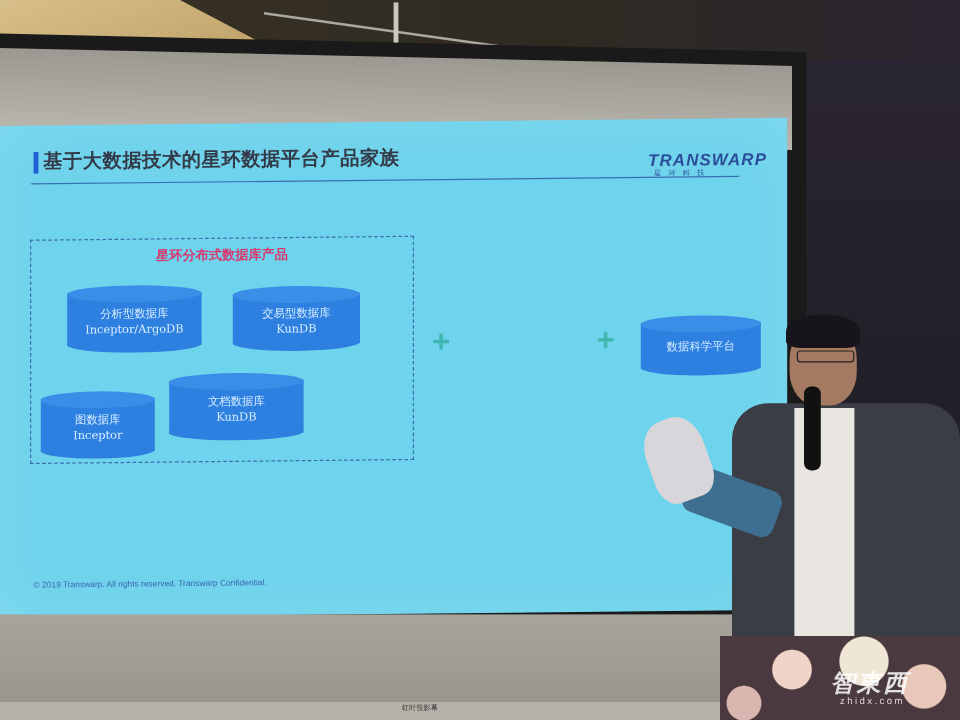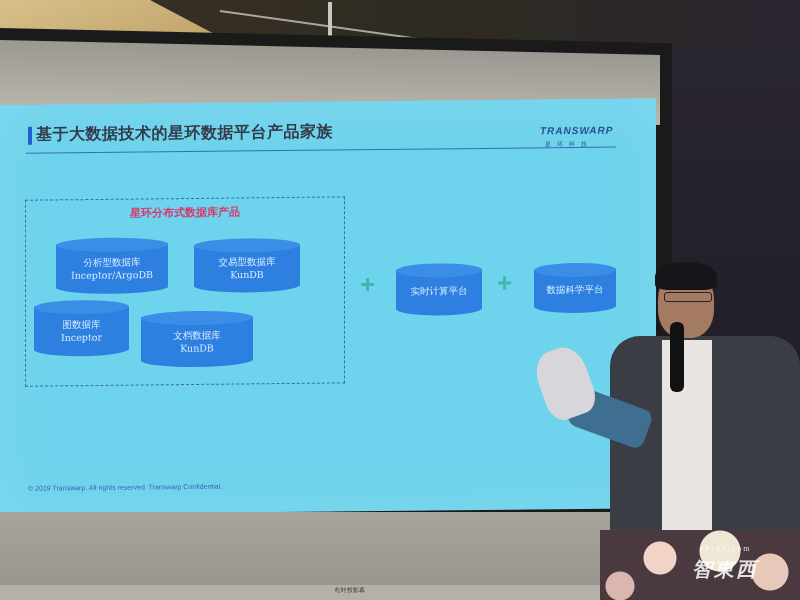--- a/index.html
+++ b/index.html
@@ -24,36 +24,36 @@
     background:#6ed3ec;transform:skewY(-0.6deg);transform-origin:left top;
     box-shadow:inset 0 0 60px rgba(255,255,255,.12);}
   .screen-bottom{position:absolute;left:0;top:512px;width:640px;height:88px;
     background:linear-gradient(180deg,#a6a49c,#95938b);}
   .bottom-bar{position:absolute;left:0;top:585px;width:600px;height:15px;background:#b3b1a8;}
   .brand-small{position:absolute;left:335px;top:586px;font-size:6px;color:#333;}
 
   .title-bar{position:absolute;left:28px;top:22px;width:4px;height:18px;background:#1f5fd6;}
   .title{position:absolute;left:36px;top:20px;font-size:16px;font-weight:bold;color:#333a48;letter-spacing:.5px;}
   .title-rule{position:absolute;left:26px;top:48px;width:590px;height:1px;background:#3a6fb0;}
-  .logo{position:absolute;left:540px;top:26px;color:#2c4e9a;font-style:italic;font-weight:bold;font-size:10px;letter-spacing:1px;}
+  .logo{position:absolute;left:540px;top:26px;color:#2c4e9a;font-style:italic;font-weight:bold;font-size:14px;letter-spacing:1px;}
   .logo-sub{position:absolute;left:545px;top:41px;color:#2c4e9a;font-size:6px;letter-spacing:6px;}
 
   .group{position:absolute;left:25px;top:95px;width:318px;height:185px;border:1.5px dashed #3b6cb0;}
   .group-label{position:absolute;left:0;width:100%;top:6px;text-align:center;color:#d63a6e;font-size:11px;font-weight:bold;}
 
   .cyl{position:absolute;color:#d6ecff;font-family:"DejaVu Serif",serif;font-size:9.5px;text-align:center;}
   .cyl .body{position:absolute;left:0;right:0;top:6px;bottom:6px;background:#2d80e0;}
   .cyl .top{position:absolute;left:0;right:0;top:0;height:14px;border-radius:50%;background:#3a8ee8;}
   .cyl .bot{position:absolute;left:0;right:0;bottom:0;height:14px;border-radius:50%;background:#2d80e0;}
   .cyl .txt{position:absolute;left:0;right:0;top:50%;transform:translateY(-40%);line-height:13px;}
 
   .plus{position:absolute;color:#3fb7b0;font-size:26px;font-weight:bold;}
   .footer{position:absolute;left:28px;top:380px;font-size:7px;color:#3a66b2;}
   .watermark{position:absolute;left:692px;top:556px;color:rgba(255,255,255,.85);font-size:20px;font-weight:bold;letter-spacing:2px;font-style:italic;}
-  .watermark-sub{position:absolute;left:700px;top:544px;color:rgba(255,255,255,.8);font-size:8px;letter-spacing:2px;font-family:Liberation Serif, serif;}
+  .watermark-sub{position:absolute;left:700px;top:580px;color:rgba(255,255,255,.8);font-size:8px;letter-spacing:2px;}
 
   .person{position:absolute;left:560px;top:258px;width:240px;height:342px;}
   .head{position:absolute;left:98px;top:10px;width:56px;height:70px;border-radius:45% 45% 40% 40%;background:#a47a62;}
   .hair{position:absolute;left:95px;top:4px;width:62px;height:28px;border-radius:50% 50% 20% 20%;background:#17141a;}
   .glasses{position:absolute;left:104px;top:34px;width:46px;height:8px;border:1px solid #222;border-radius:3px;}
   .torso{position:absolute;left:50px;top:78px;width:190px;height:264px;background:#3a3d44;border-radius:30px 30px 0 0;}
   .shirt{position:absolute;left:102px;top:82px;width:50px;height:200px;background:#e9e6e2;}
   .mic{position:absolute;left:110px;top:64px;width:14px;height:70px;background:#111;border-radius:6px;}
   .hand{position:absolute;left:-20px;top:90px;width:50px;height:70px;background:#d8d6da;border-radius:40% 40% 30% 30%;transform:rotate(-20deg);}
   .arm{position:absolute;left:10px;top:140px;width:80px;height:40px;background:#3e6e90;transform:rotate(20deg);border-radius:10px;}
@@ -96,51 +96,43 @@
       </div>
       <div class="cyl" style="left:168px;top:40px;width:106px;height:54px;">
         <div class="body"></div>
           <div class="bot"></div>
           <div class="top"></div>
         <div class="txt">
             <div>交易型数据库</div>
             <div>KunDB</div>
           </div>
       </div>
-      <div class="cyl" style="left:8px;top:100px;width:95px;height:56px;">
+      <div class="cyl" style="left:8px;top:126px;width:95px;height:56px;">
         <div class="body"></div>
           <div class="bot"></div>
           <div class="top"></div>
         <div class="txt">
             <div>图数据库</div>
             <div>Inceptor</div>
           </div>
       </div>
       <div class="cyl" style="left:115px;top:112px;width:112px;height:56px;">
         <div class="body"></div>
           <div class="bot"></div>
           <div class="top"></div>
         <div class="txt">
             <div>文档数据库</div>
             <div>KunDB</div>
           </div>
       </div>
     </div>
 
     <div class="plus" style="left:360px;top:168px;">+</div>
-    <div class="cyl" style="left:396px;top:163px;width:86px;height:52px;">
-      <div class="body"></div>
-        <div class="bot"></div>
-        <div class="top"></div>
-      <div class="txt">
-          <div>实时计算平台</div>
-        </div>
-    </div>
     <div class="plus" style="left:497px;top:168px;">+</div>
-    <div class="cyl" style="left:534px;top:164px;width:82px;height:50px;">
+    <div class="cyl" style="left:534px;top:164px;width:100px;height:50px;">
       <div class="body"></div>
         <div class="bot"></div>
         <div class="top"></div>
       <div class="txt">
           <div>数据科学平台</div>
         </div>
     </div>
 
     <div class="footer">© 2019 Transwarp. All rights reserved. Transwarp Confidential.</div>
   </div>

